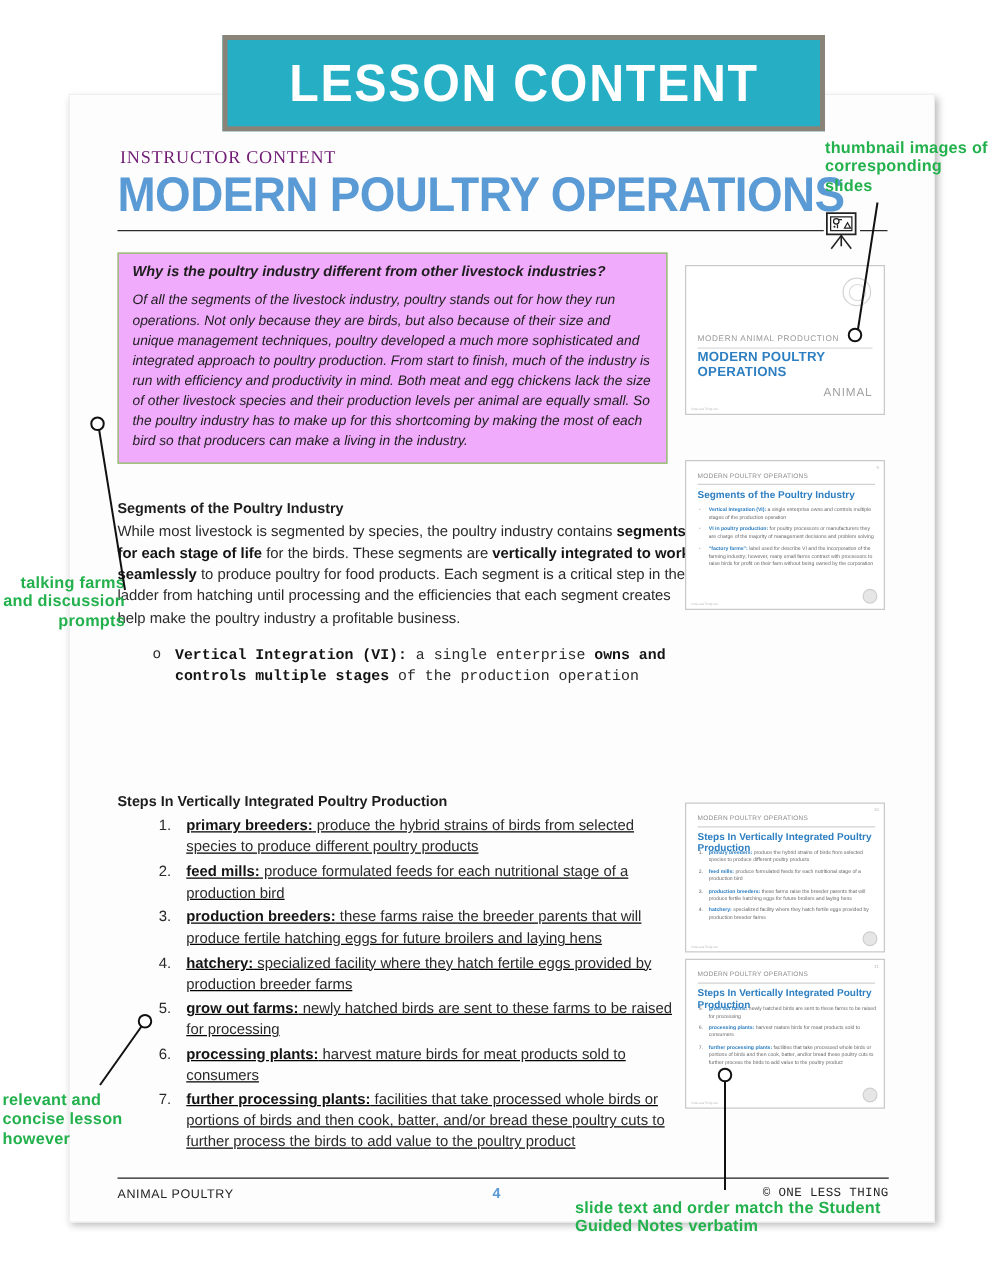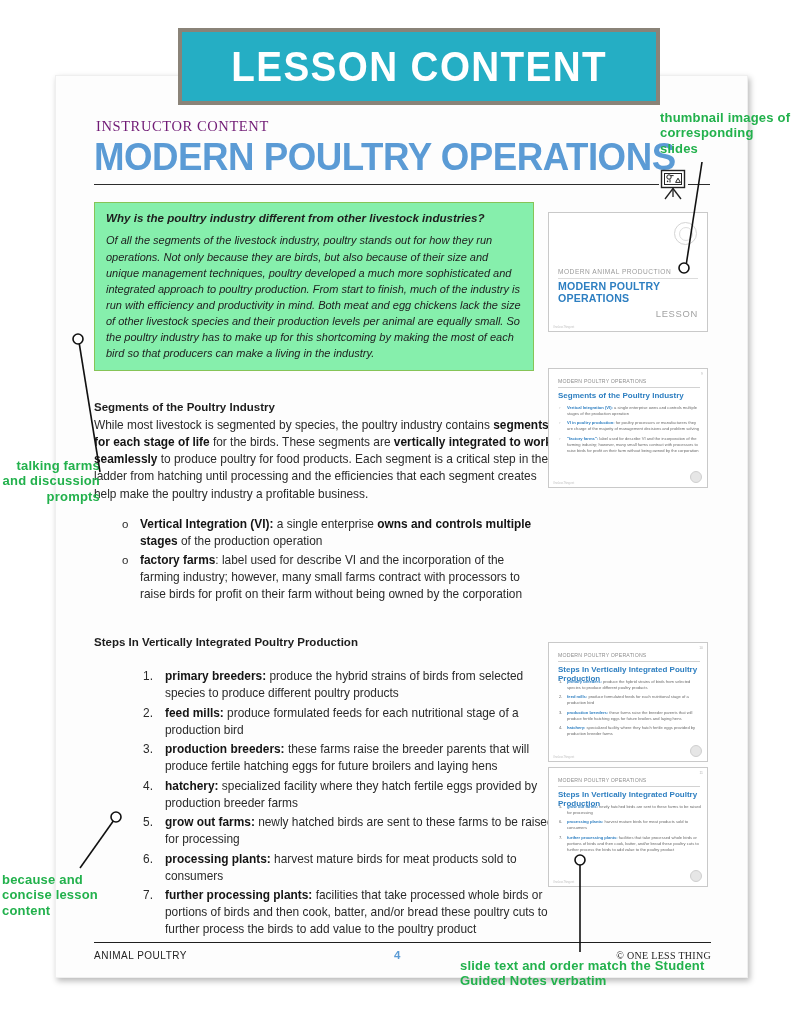--- a/index.html
+++ b/index.html
@@ -102,21 +102,21 @@
 
   
   #question-box {
     position: absolute;
     left: 38px;
     top: 126px;
     width: 440px;
     border: 1.2px solid #86c457;
     box-sizing: border-box;
     padding: 8px 11px 9px 11px;
-    background: #86efac;
+    background: #f0abfc;
   }
   #question-box .q-head {
     font-size: 11.6px;
     font-weight: bold;
     font-style: italic;
     color: #1d1d1d;
     margin-bottom: 7px;
     line-height: 1.25;
   }
   #question-box .q-body {
@@ -139,20 +139,21 @@
     color: #2a2a2a;
     line-height: 1.44;
   }
   .body-para b { font-weight: bold; color: #141414; }
 
   ul.circ-list {
     position: absolute;
     margin: 0;
     padding: 0;
     list-style: none;
+    font-family: Liberation Mono, monospace;
   }
   ul.circ-list > li {
     position: relative;
     padding-left: 24px;
     font-size: 11.9px;
     color: #2a2a2a;
     line-height: 1.43;
     margin-bottom: 2px;
   }
   ul.circ-list > li:before {
@@ -160,24 +161,25 @@
     position: absolute;
     left: 6px;
     top: 0;
     font-size: 11.5px;
     color: #2a2a2a;
   }
   ul.circ-list > li b { font-weight: bold; color: #141414; }
 
   ol.num-list {
     position: absolute;
-    margin: 16px;
+    margin: 0;
     padding: 0;
     list-style: none;
     counter-reset: stepnum;
+    text-decoration: underline;
   }
   ol.num-list > li {
     position: relative;
     padding-left: 33px;
     font-size: 11.9px;
     color: #2a2a2a;
     line-height: 1.43;
     margin-bottom: 2.5px;
   }
   ol.num-list > li:before {
@@ -220,21 +222,21 @@
   }
   .footer-right {
     position: absolute;
     left: 487px;
     top: 874px;
     width: 168px;
     text-align: right;
     font-size: 10px;
     letter-spacing: 0.3px;
     color: #242424;
-    font-family: Liberation Serif, serif;
+    font-family: Liberation Mono, monospace;
   }
 
   
   .slide-thumb {
     position: absolute;
     background: #ffffff;
     border: 1px solid #c9c9c9;
     box-sizing: border-box;
     overflow: hidden;
   }
@@ -386,21 +388,20 @@
   <div id="question-box">
     <div class="q-head">Why is the poultry industry different from other livestock industries?</div>
     <div class="q-body">Of all the segments of the livestock industry, poultry stands out for how they run operations. Not only because they are birds, but also because of their size and unique management techniques, poultry developed a much more sophisticated and integrated approach to poultry production. From start to finish, much of the industry is run with efficiency and productivity in mind. Both meat and egg chickens lack the size of other livestock species and their production levels per animal are equally small. So the poultry industry has to make up for this shortcoming by making the most of each bird so that producers can make a living in the industry.</div>
   </div>
 
   <div class="section-head" style="left:38px; top:325px;">Segments of the Poultry Industry</div>
   <div class="body-para" id="segments-para" style="left:38px; top:341px; width:460px;">While most livestock is segmented by species, the poultry industry contains <b>segments for each stage of life</b> for the birds. These segments are <b>vertically integrated to work seamlessly</b> to produce poultry for food products. Each segment is a critical step in the ladder from hatching until processing and the efficiencies that each segment creates help make the poultry industry a profitable business.</div>
 
   <ul class="circ-list" id="segments-bullets" style="left:60px; top:440px; width:420px;">
       <li><b>Vertical Integration (VI):</b> a single enterprise <b>owns and controls multiple stages</b> of the production operation</li>
-      <li><b>factory farms</b>: label used for describe VI and the incorporation of the farming industry; however, many small farms contract with processors to raise birds for profit on their farm without being owned by the corporation</li>
     </ul>
 
   <div class="section-head" style="left:38px; top:560px;">Steps In Vertically Integrated Poultry Production</div>
   <ol class="num-list" id="steps-list" style="left:60px; top:576px; width:428px;">
       <li><b>primary breeders:</b> produce the hybrid strains of birds from selected species to produce different poultry products</li>
       <li><b>feed mills:</b> produce formulated feeds for each nutritional stage of a production bird</li>
       <li><b>production breeders:</b> these farms raise the breeder parents that will produce fertile hatching eggs for future broilers and laying hens</li>
       <li><b>hatchery:</b> specialized facility where they hatch fertile eggs provided by production breeder farms</li>
       <li><b>grow out farms:</b> newly hatched birds are sent to these farms to be raised for processing</li>
       <li><b>processing plants:</b> harvest mature birds for meat products sold to consumers</li>
@@ -410,21 +411,21 @@
   <div class="footer-rule"></div>
   <div class="footer-left">ANIMAL POULTRY</div>
   <div class="footer-page">4</div>
   <div class="footer-right">© ONE LESS THING</div>
 
   <div class="slide-thumb" id="slide-1" style="left:492px; top:136px; width:160px; height:120px;">
     <div class="cov-logo"></div>
     <div class="cov-eyebrow">MODERN ANIMAL PRODUCTION</div>
     <div class="cov-rule"></div>
     <div class="cov-title">MODERN POULTRY OPERATIONS</div>
-    <div class="cov-learn">LESSON</div>
+    <div class="cov-learn">ANIMAL</div>
     <div class="sl-foot">OneLessThing.net</div>
   </div>
 
   <div class="slide-thumb thumb-content" id="slide-2" style="left:492px; top:292px; width:160px; height:120px;">
       <div class="sl-eyebrow" style="left: 9px; top: 9px; font-size: 5.2px;">MODERN POULTRY OPERATIONS</div>
       <div class="sl-pagenum">9</div>
       <div class="sl-rule" style="left: 9px; top: 18px; width: 142px;"></div>
       <div class="sl-title" style="left: 9px; top: 22px; width: 146px; font-size: 8px;">Segments of the Poultry Industry</div>
       <div class="sl-body" style="left: 10px; top: 36px; width: 142px; font-size: 4.1px;">
         <div style="position: relative; padding-left: 8px; margin-bottom: 3px;"><span style="position:absolute;left:0;top:0;">◦</span><b>Vertical Integration (VI):</b> a single enterprise owns and controls multiple stages of the production operation</div>
@@ -463,21 +464,21 @@
     </div>
 
 </div>
 
 <div id="lesson-banner">
   <span class="banner-text">LESSON CONTENT</span>
 </div>
 
 <div class="annot ctr" style="left:660px; top:110px; width:135px;">thumbnail images of corresponding slides</div>
 <div class="annot rt" style="left:2px; top:458px; width:98px;">talking farms and discussion prompts</div>
-<div class="annot ctr" style="left:2px; top:872px; width:132px;">because and concise lesson content</div>
+<div class="annot ctr" style="left:2px; top:872px; width:132px;">relevant and concise lesson however</div>
 <div class="annot ctr" style="left:460px; top:958px; width:270px;">slide text and order match the Student Guided Notes verbatim</div>
 
 <svg class="leader" style="left:0; top:0; width:800px; height:1011px;">
 
   <line x1="702" y1="162" x2="686" y2="266"></line>
   <circle cx="684" cy="268" r="5"></circle>
 
   <line x1="100" y1="472" x2="79" y2="342"></line>
   <circle cx="78" cy="339" r="5"></circle>
 

